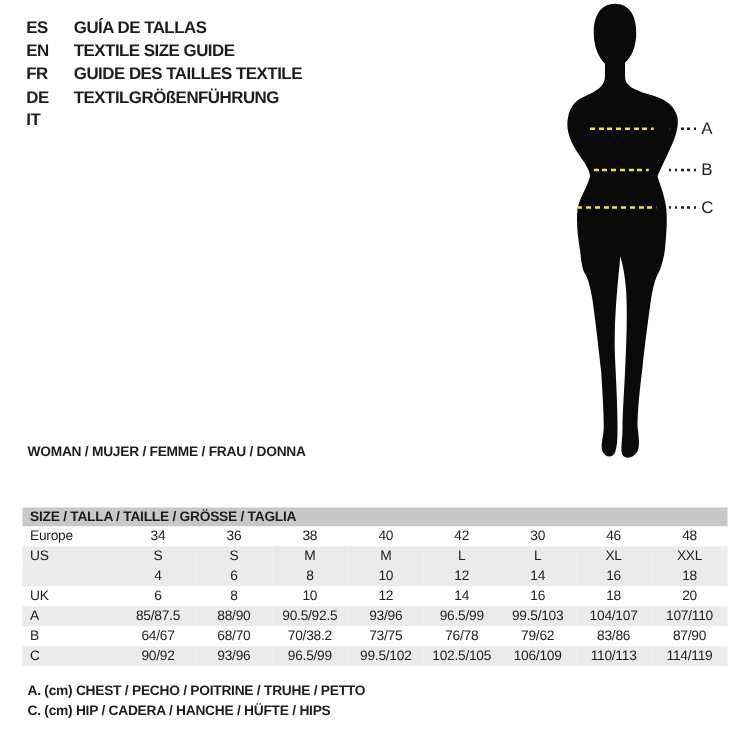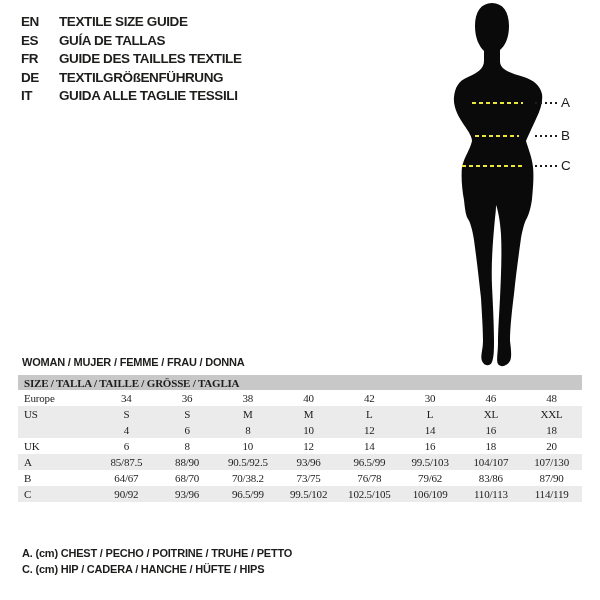--- a/index.html
+++ b/index.html
@@ -37,60 +37,59 @@
   .line-c{left:462px;top:165px;width:63px;}
   .leader-c{left:535px;top:165px;width:22px;}
   .mlabel{position:absolute;left:561px;width:16px;font-size:13.5px;font-weight:400;letter-spacing:0;}
   .label-a{top:95px;}
   .label-b{top:128px;}
   .label-c{top:158px;}
 
   
   .woman-title{position:absolute;left:22px;top:356px;font-size:11px;font-weight:700;}
   table.size-table{
-    position:absolute;left:18px;top:375px;width:564px;
-    border-collapse:collapse;table-layout:fixed;font-size:11px;font-family:Liberation Serif, serif;
+    position:absolute;left:18px;top:406px;width:564px;
+    border-collapse:collapse;table-layout:fixed;font-size:11px;
   }
   table.size-table th{
     background:var(--header-bg);text-align:left;font-weight:700;
     height:15px;padding:0 0 0 6px;font-size:11px;
   }
   table.size-table td{height:16px;padding:0;text-align:center;font-weight:400;}
   table.size-table td.row-label{text-align:left;padding-left:6px;}
   table.size-table col.c-label{width:78px;}
   tr.striped{background:var(--stripe-bg);}
 
   
   .legend{position:absolute;left:22px;top:546px;font-size:11px;font-weight:700;line-height:15.6px;}
 </style>
 </head>
 <body>
 
 <div class="canvas">
 
   <div class="lang-block">
       <div class="lang-row">
+        <span class="lang-code">ES</span>
+        <span class="lang-title">GUÍA DE TALLAS</span>
+      </div>
+      <div class="lang-row">
         <span class="lang-code">EN</span>
         <span class="lang-title">TEXTILE SIZE GUIDE</span>
       </div>
       <div class="lang-row">
-        <span class="lang-code">ES</span>
-        <span class="lang-title">GUÍA DE TALLAS</span>
-      </div>
-      <div class="lang-row">
         <span class="lang-code">FR</span>
         <span class="lang-title">GUIDE DES TAILLES TEXTILE</span>
       </div>
       <div class="lang-row">
         <span class="lang-code">DE</span>
         <span class="lang-title">TEXTILGRÖßENFÜHRUNG</span>
       </div>
       <div class="lang-row">
         <span class="lang-code">IT</span>
-        <span class="lang-title">GUIDA ALLE TAGLIE TESSILI</span>
       </div>
     </div>
 
   <div class="figure">
     <svg viewBox="0 0 160 370" aria-hidden="true">
       <path style="fill:var(--silhouette)" d="M72,3
         C61,3 55,12 55,26 C55,38 59,46 64,51 L64,61
         C64,69 57,73 48,77 C38,81 35,88 34,97
         C33,107 38,116 44,125 C49,132 52,137 52,141
         C50,150 44,157 42,167 C41,177 42,189 44,200
@@ -189,21 +188,21 @@
         </tr>
         <tr class="striped">
           <td class="row-label">A</td>
           <td>85/87.5</td>
           <td>88/90</td>
           <td>90.5/92.5</td>
           <td>93/96</td>
           <td>96.5/99</td>
           <td>99.5/103</td>
           <td>104/107</td>
-          <td>107/130</td>
+          <td>107/110</td>
         </tr>
         <tr>
           <td class="row-label">B</td>
           <td>64/67</td>
           <td>68/70</td>
           <td>70/38.2</td>
           <td>73/75</td>
           <td>76/78</td>
           <td>79/62</td>
           <td>83/86</td>

